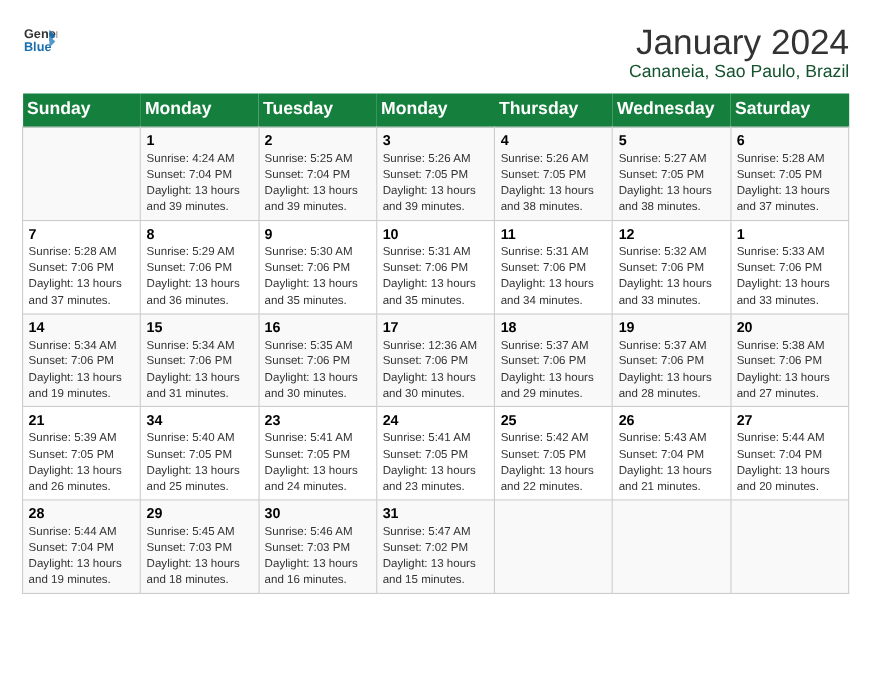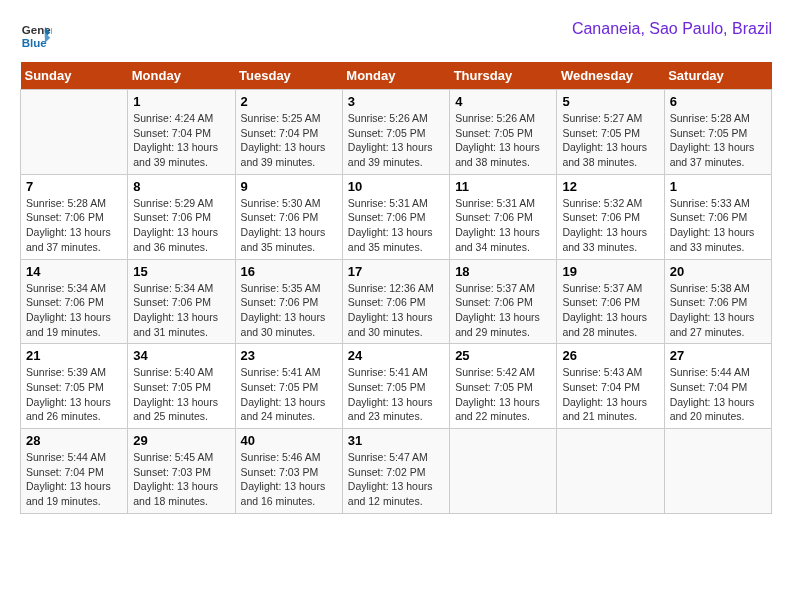--- a/index.html
+++ b/index.html
@@ -28,33 +28,33 @@
     .title-block {
       text-align: right;
     }
     .main-title {
       font-size: 32px;
       font-weight: normal;
       color: #333;
     }
     .sub-title {
       font-size: 16px;
-      color: #6d28d9;
+      color: #14532d;
     }
     table {
       width: 100%;
       border-collapse: collapse;
       font-size: 11px;
     }
     thead tr th {
-      background-color: #c2410c;
+      background-color: #15803d;
       color: #fff;
       padding: 6px 4px;
       text-align: left;
-      font-size: 13px;
+      font-size: 16px;
       font-weight: bold;
     }
     tbody tr td {
       border: 1px solid #ccc;
       padding: 4px 5px;
       vertical-align: top;
       min-height: 70px;
       width: calc(100% / 7);
     }
     tbody tr:nth-child(odd) td {
@@ -84,20 +84,21 @@
 <div class="header">
   <div class="logo">
     <svg class="logo-icon" viewBox="0 0 36 36">
       <text x="2" y="16" font-size="13" font-weight="bold" fill="#333">General</text>
       <text x="2" y="30" font-size="13" font-weight="bold" fill="#1a6faf">Blue</text>
       <polygon points="28,8 34,14 28,20" fill="#1a6faf"></polygon>
       <polygon points="28,14 34,20 28,26" fill="#5599cc"></polygon>
     </svg>
   </div>
   <div class="title-block">
+    <div class="main-title">January 2024</div>
     <div class="sub-title">Cananeia, Sao Paulo, Brazil</div>
   </div>
 </div>
 
 <table>
   <thead>
     <tr>
     <th>Sunday</th>
         <th>Monday</th>
         <th>Tuesday</th>
@@ -344,33 +345,33 @@
         </td>
         <td>
           <span class="day-num">29</span>
           <div class="day-info">
             <div>Sunrise: 5:45 AM</div>
             <div>Sunset: 7:03 PM</div>
             <div>Daylight: 13 hours and 18 minutes.</div>
           </div>
         </td>
         <td>
-          <span class="day-num">40</span>
+          <span class="day-num">30</span>
           <div class="day-info">
             <div>Sunrise: 5:46 AM</div>
             <div>Sunset: 7:03 PM</div>
             <div>Daylight: 13 hours and 16 minutes.</div>
           </div>
         </td>
         <td>
           <span class="day-num">31</span>
           <div class="day-info">
             <div>Sunrise: 5:47 AM</div>
             <div>Sunset: 7:02 PM</div>
-            <div>Daylight: 13 hours and 12 minutes.</div>
+            <div>Daylight: 13 hours and 15 minutes.</div>
           </div>
         </td>
         <td class="empty"></td>
         <td class="empty"></td>
         <td class="empty"></td>
       </tr>
     </tbody>
 </table>
 
 </body></html>

